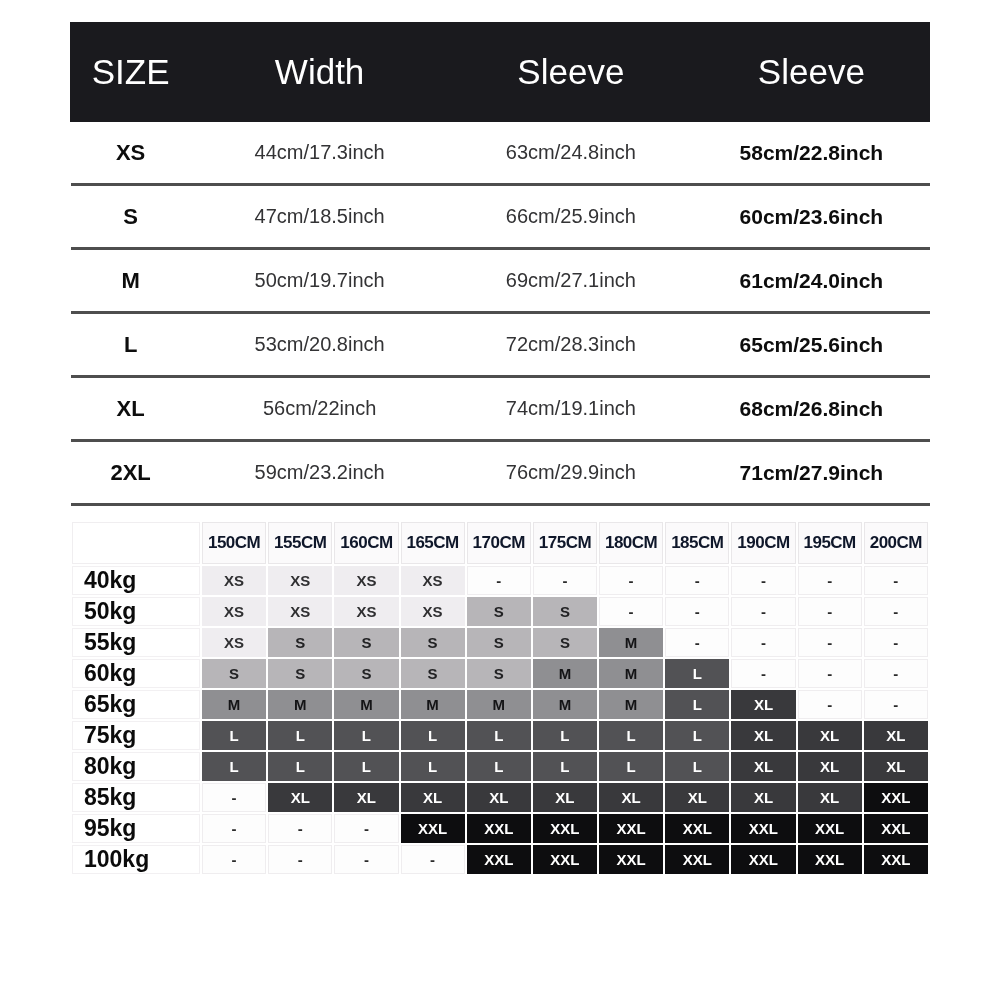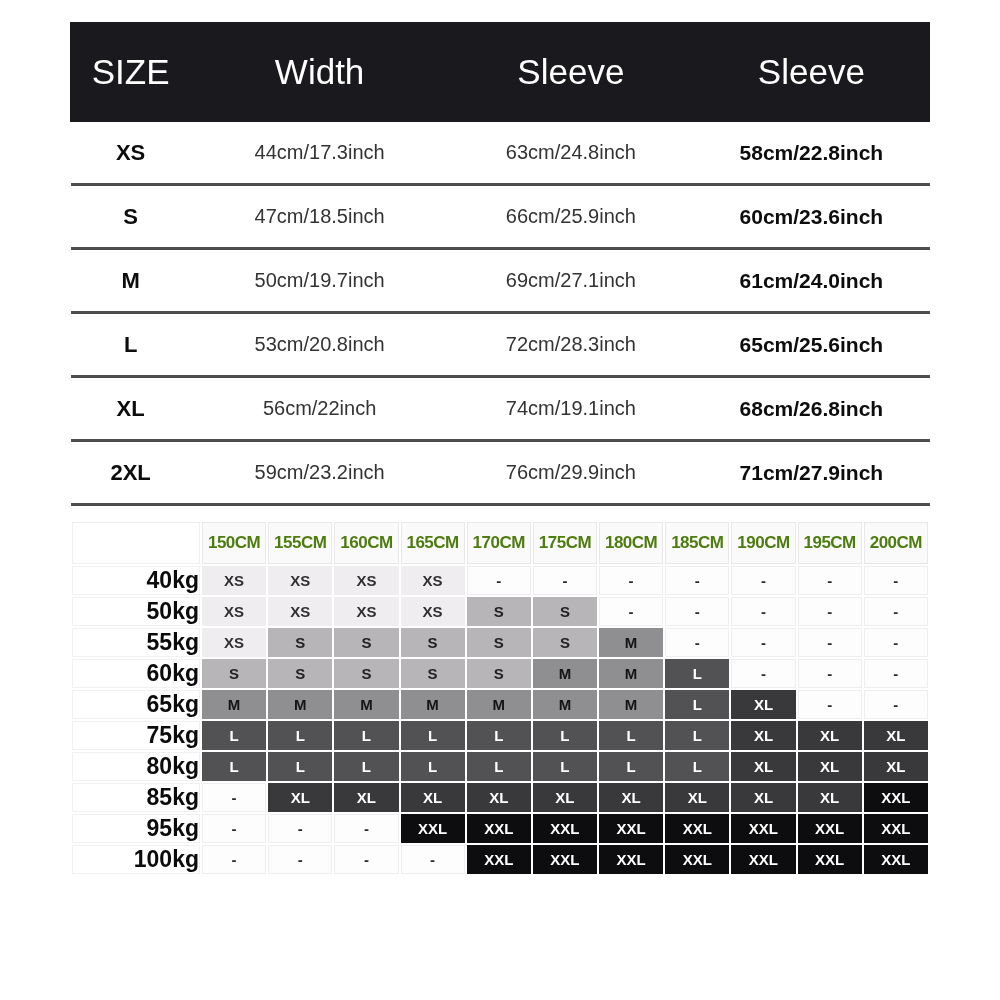--- a/index.html
+++ b/index.html
@@ -24,28 +24,28 @@
     background:#fff;white-space:nowrap;
   }
   table.spec td.col-size{font-weight:700;font-size:22px;color:#0d0d0d;}
   table.spec td.col-width,table.spec td.col-length{font-size:20px;color:#333335;}
   table.spec td.col-sleeve{font-size:21px;font-weight:700;color:#0d0d0d;}
 
   
   table.fit{width:100%;border-collapse:separate;border-spacing:2px;margin-top:14px;table-layout:fixed;}
   table.fit col.wcol{width:128px;}
   table.fit thead th{
-    height:42px;font-size:17px;font-weight:700;color:#4d7c0f;
+    height:42px;font-size:17px;font-weight:700;color:#0f172a;
     background:#fbfafb;box-shadow:inset 0 0 0 1px #e9e7e9;
     padding:0;letter-spacing:-0.5px;text-align:center;vertical-align:middle;
   }
   table.fit thead th.corner{background:#ffffff;box-shadow:inset 0 0 0 1px #f0eef0;}
   table.fit tbody th{
     font-size:23px;font-weight:700;color:#0b0b0b;background:#ffffff;
-    box-shadow:inset 0 0 0 1px #f2f0f2;text-align:right;vertical-align:middle;padding-left:12px;
+    box-shadow:inset 0 0 0 1px #f2f0f2;text-align:left;vertical-align:middle;padding-left:12px;
   }
   table.fit td{
     height:26px;text-align:center;vertical-align:middle;
     font-size:15px;font-weight:600;padding:0;
   }
   table.fit td.empty{
     background:#fdfdfd;box-shadow:inset 0 0 0 1px #efedef;
     color:#2a2a2a;font-weight:700;
   }
 </style>

